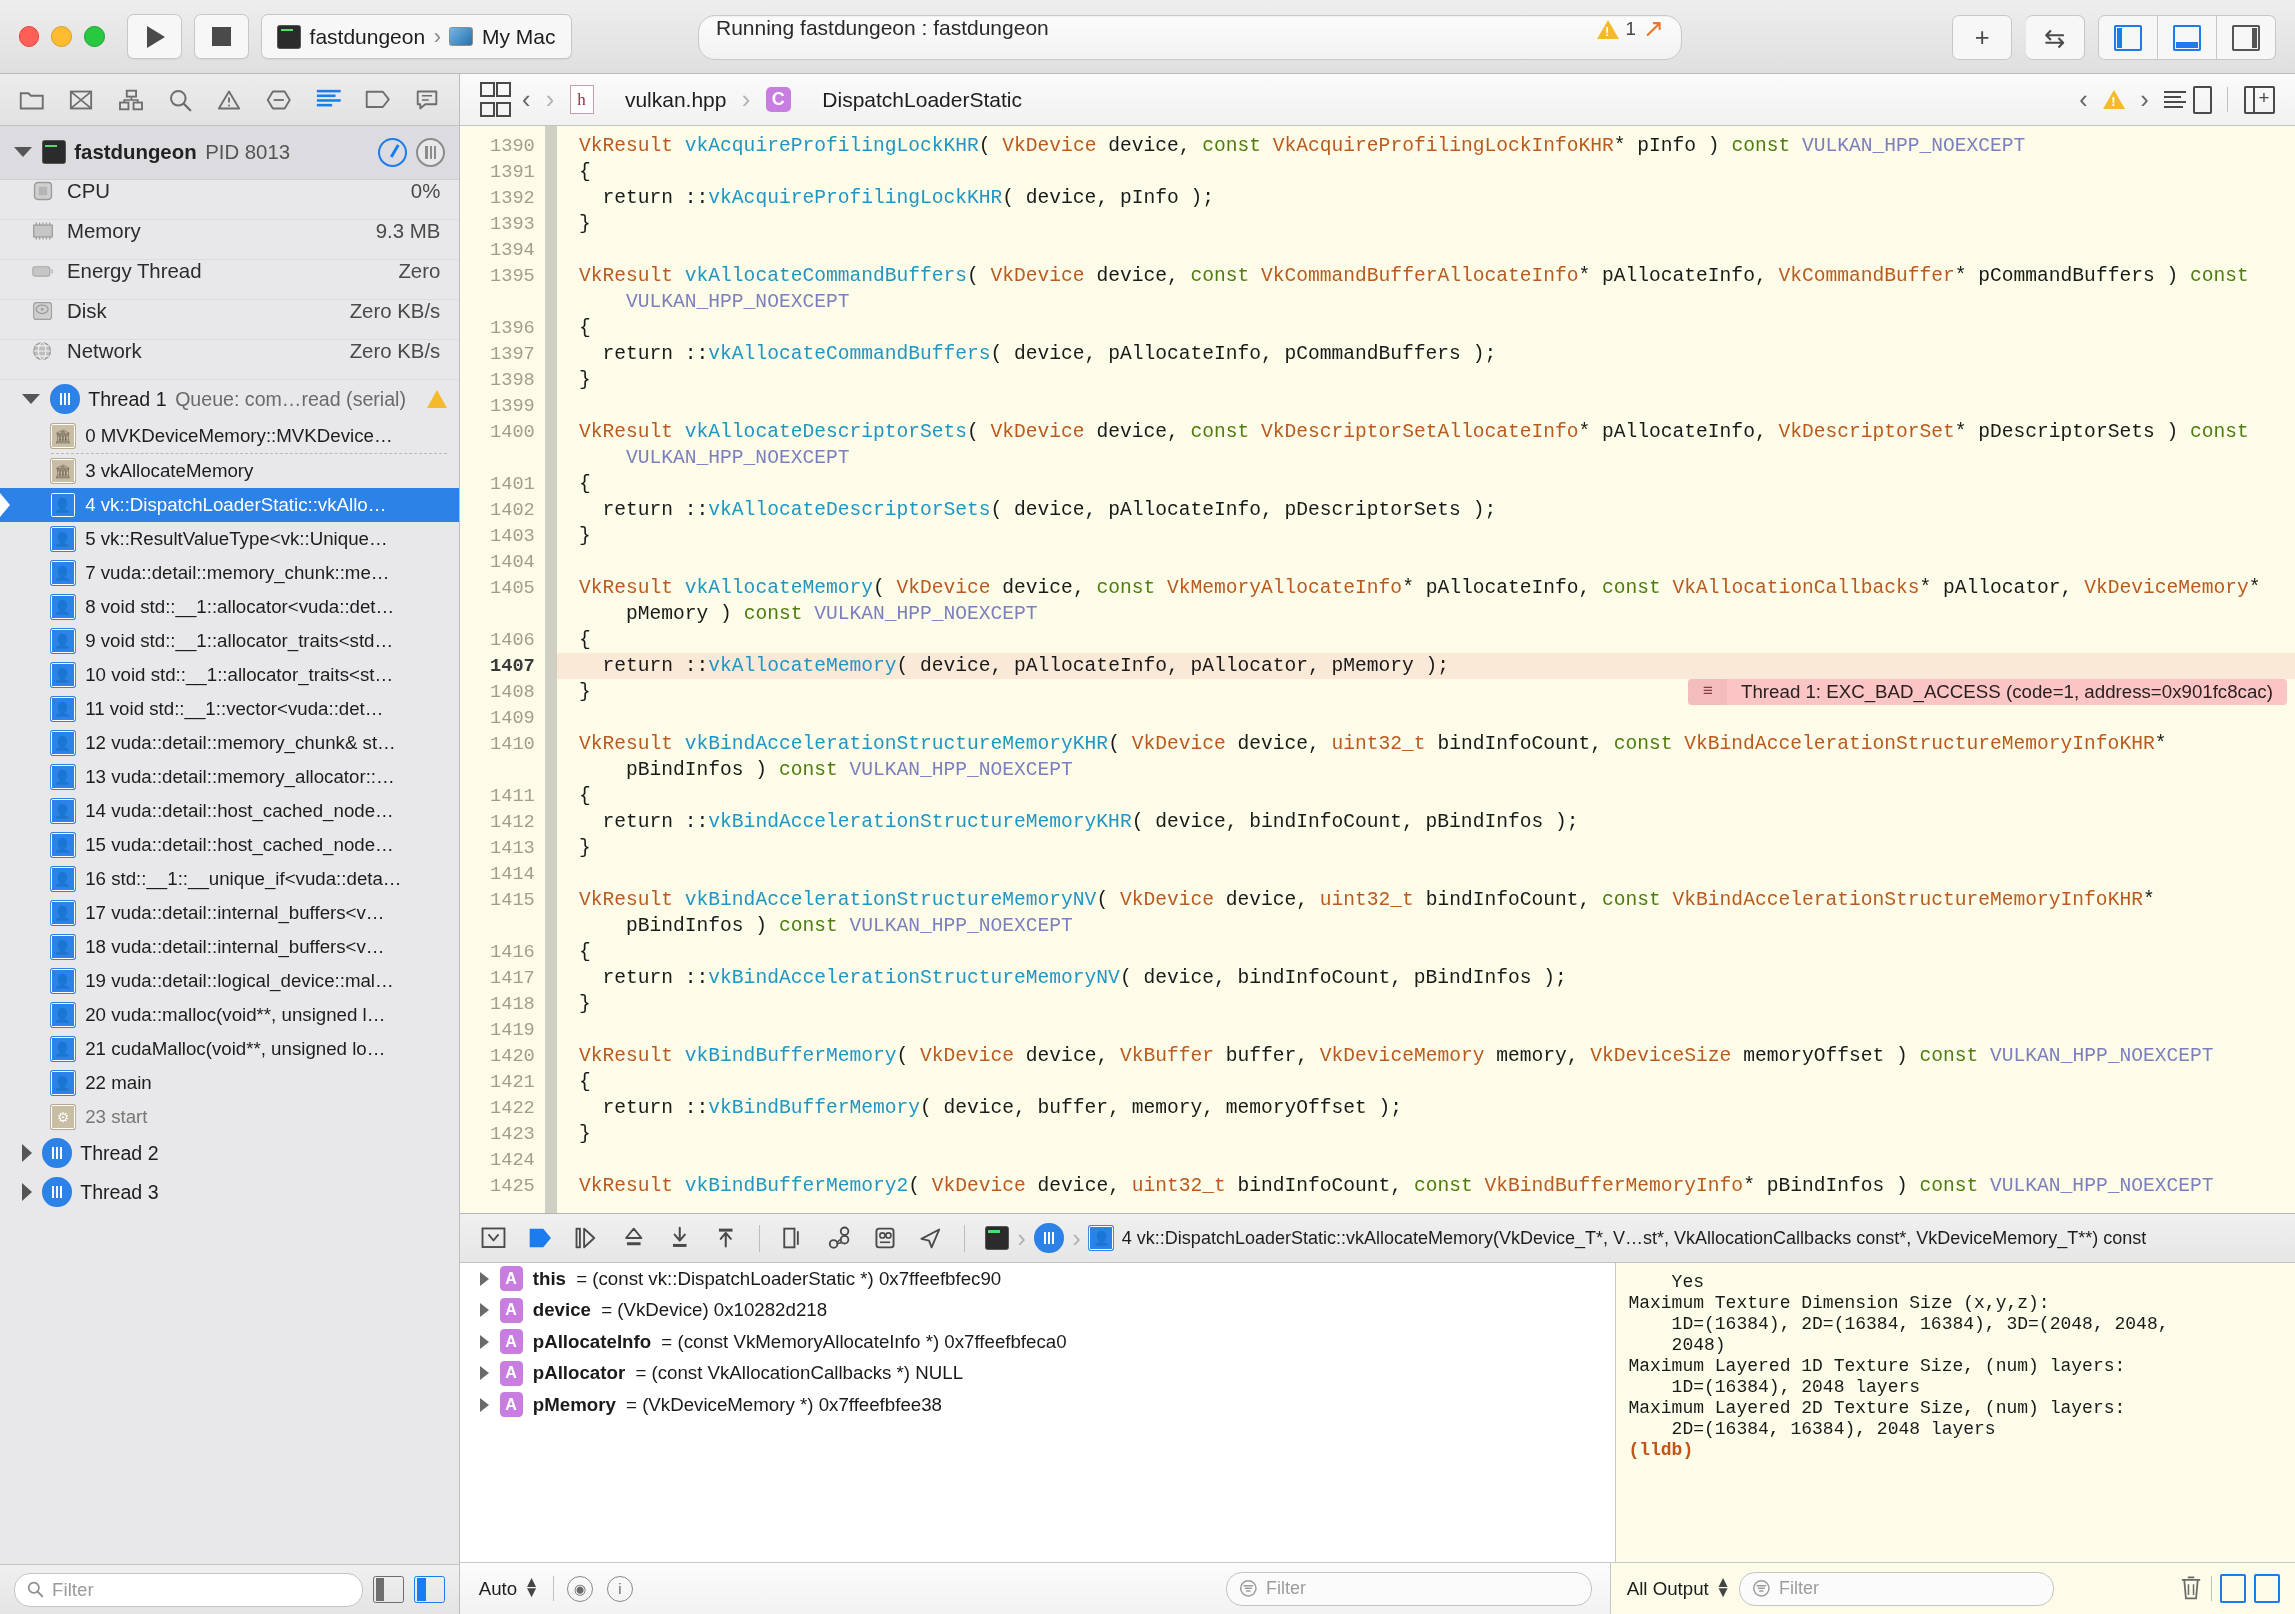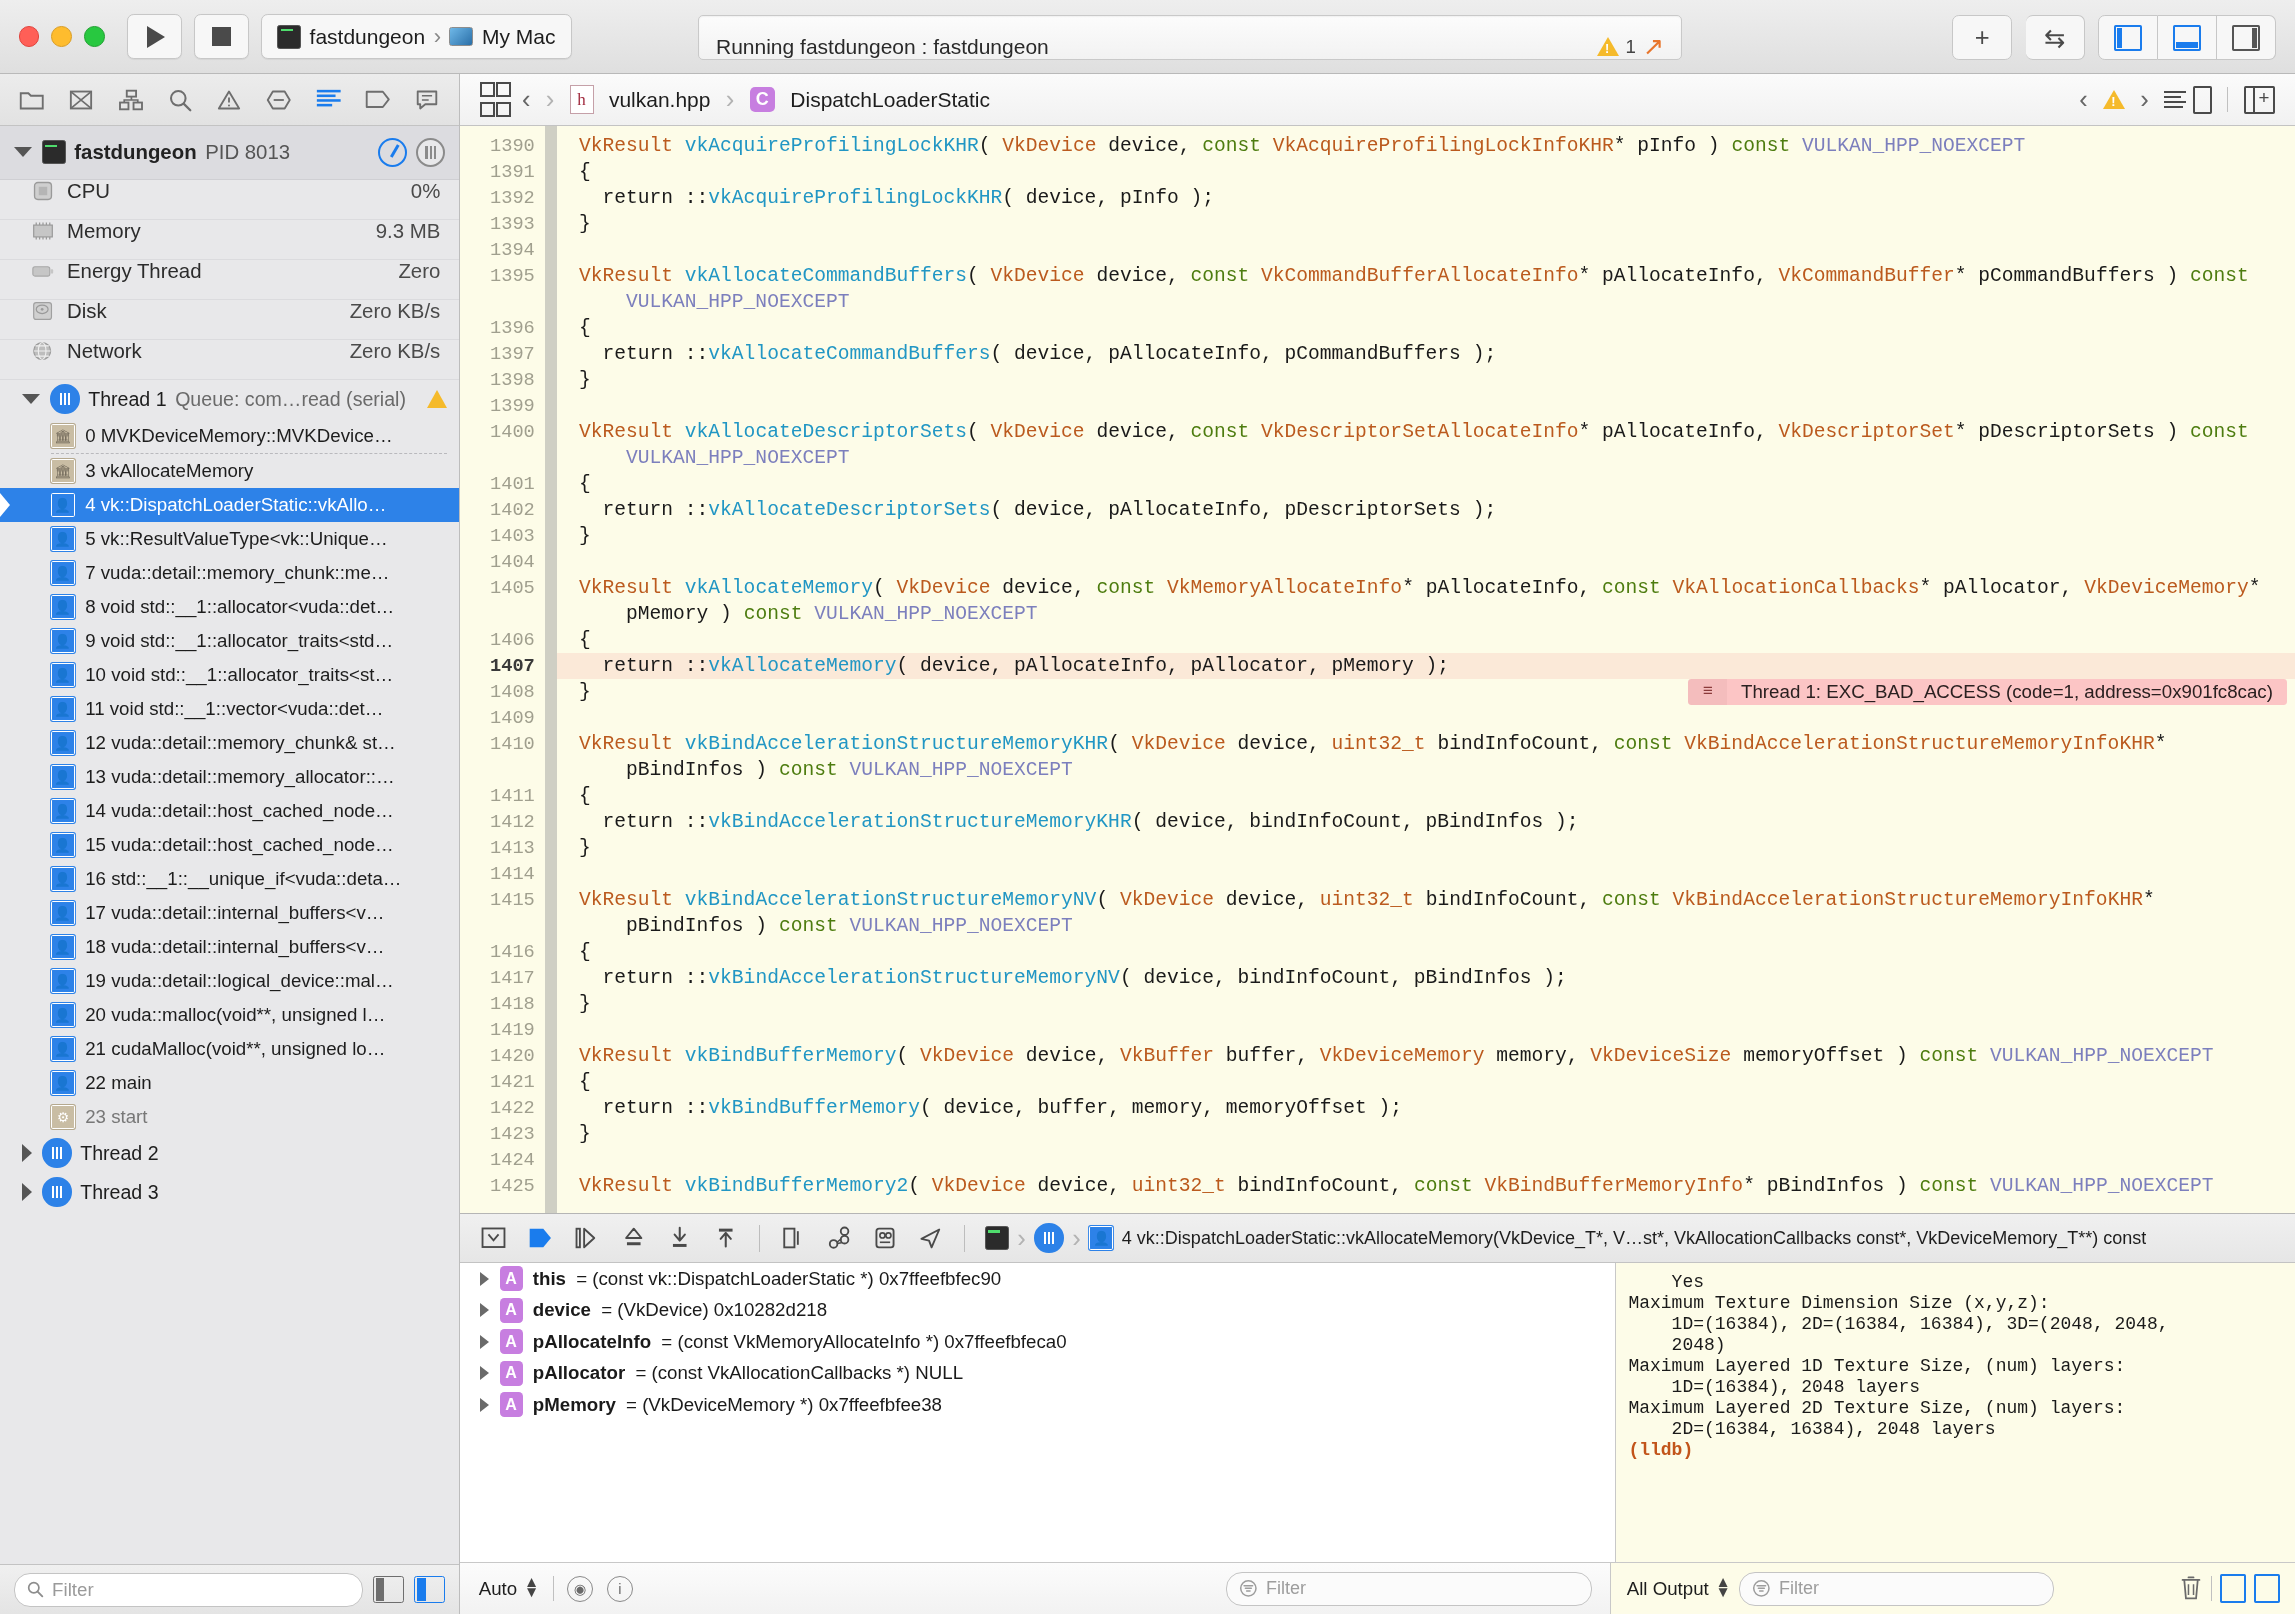--- a/index.html
+++ b/index.html
@@ -67,22 +67,22 @@
   .chev-sep { color: #888; font-size: 22px; font-weight: 300; }
   .mac-ico {
     width: 22px; height: 17px;
     background: linear-gradient(135deg,#6fb8e8,#2a6fa8);
     border: 1.7px solid #8d8d8d; border-radius: 2.6px;
   }
 
   .status-field {
     position: absolute; left: 698px; right: 613px; top: 15.3px; height: 43px;
     background: linear-gradient(to bottom,#fcfcfc,#f2f2f2);
-    border: 0.9px solid #c9c9c9; border-radius: 5px;
-    display: flex; align-items: flex-end; padding: 0 17px;
+    border: 0.9px solid #c9c9c9; border-radius: 17px;
+    display: flex; align-items: flex-start; padding: 0 17px;
     box-shadow: inset 0 0.9px 1.7px rgba(0,0,0,0.05);
     gap: 28px;
   }
   .status-text { font-size: 21px; color: #2a2a2a; flex: 1; }
   .status-warn { display: flex; align-items: center; gap: 6.8px; }
   .warn-tri {
     width: 0; height: 0;
     border-left: 11px solid transparent; border-right: 11px solid transparent;
     border-bottom: 19.6px solid #f5ba2b;
     position: relative;
@@ -235,21 +235,21 @@
   }
   .jb-grid { display: grid; grid-template-columns: 11px 11px; grid-gap: 4.3px; }
   .jb-grid i { width: 11px; height: 11px; border: 2.1px solid #4a4a4a; display:block; }
   .jb-arrow { font-size: 25.5px; color: #666; font-weight: 300; }
   .jb-arrow.dim { color: #b3b3b3; }
   .hfile-ico {
     width: 22px; height: 27px; background: #fff; border: 1.3px solid #c5a0a8;
     position: relative; display: flex; align-items: center; justify-content: center;
     font-family: "Liberation Serif", serif; font-size: 17px; color: #a22c40;
   }
-  .jb-text { font-size: 21px; color: #1d1d1d; }
+  .jb-text { font-size: 21px; color: #1d1d1d; margin-left: 16px; }
   .cls-ico {
     width: 25.5px; height: 25.5px; border-radius: 5.1px; background: #c77ee0;
     display: flex; align-items: center; justify-content: center;
     color: #fff; font-size: 18px; font-weight: bold;
   }
   .jb-spacer { flex: 1; }
   .jb-right { display: flex; align-items: center; gap: 15.3px; }
   .lines-ico { display:flex; flex-direction:column; gap: 3px; }
   .lines-ico i { height: 2.1px; background:#4a4a4a; display:block; }
   .lines-ico i:nth-child(1){ width: 22px;} .lines-ico i:nth-child(2){ width: 17px;}

